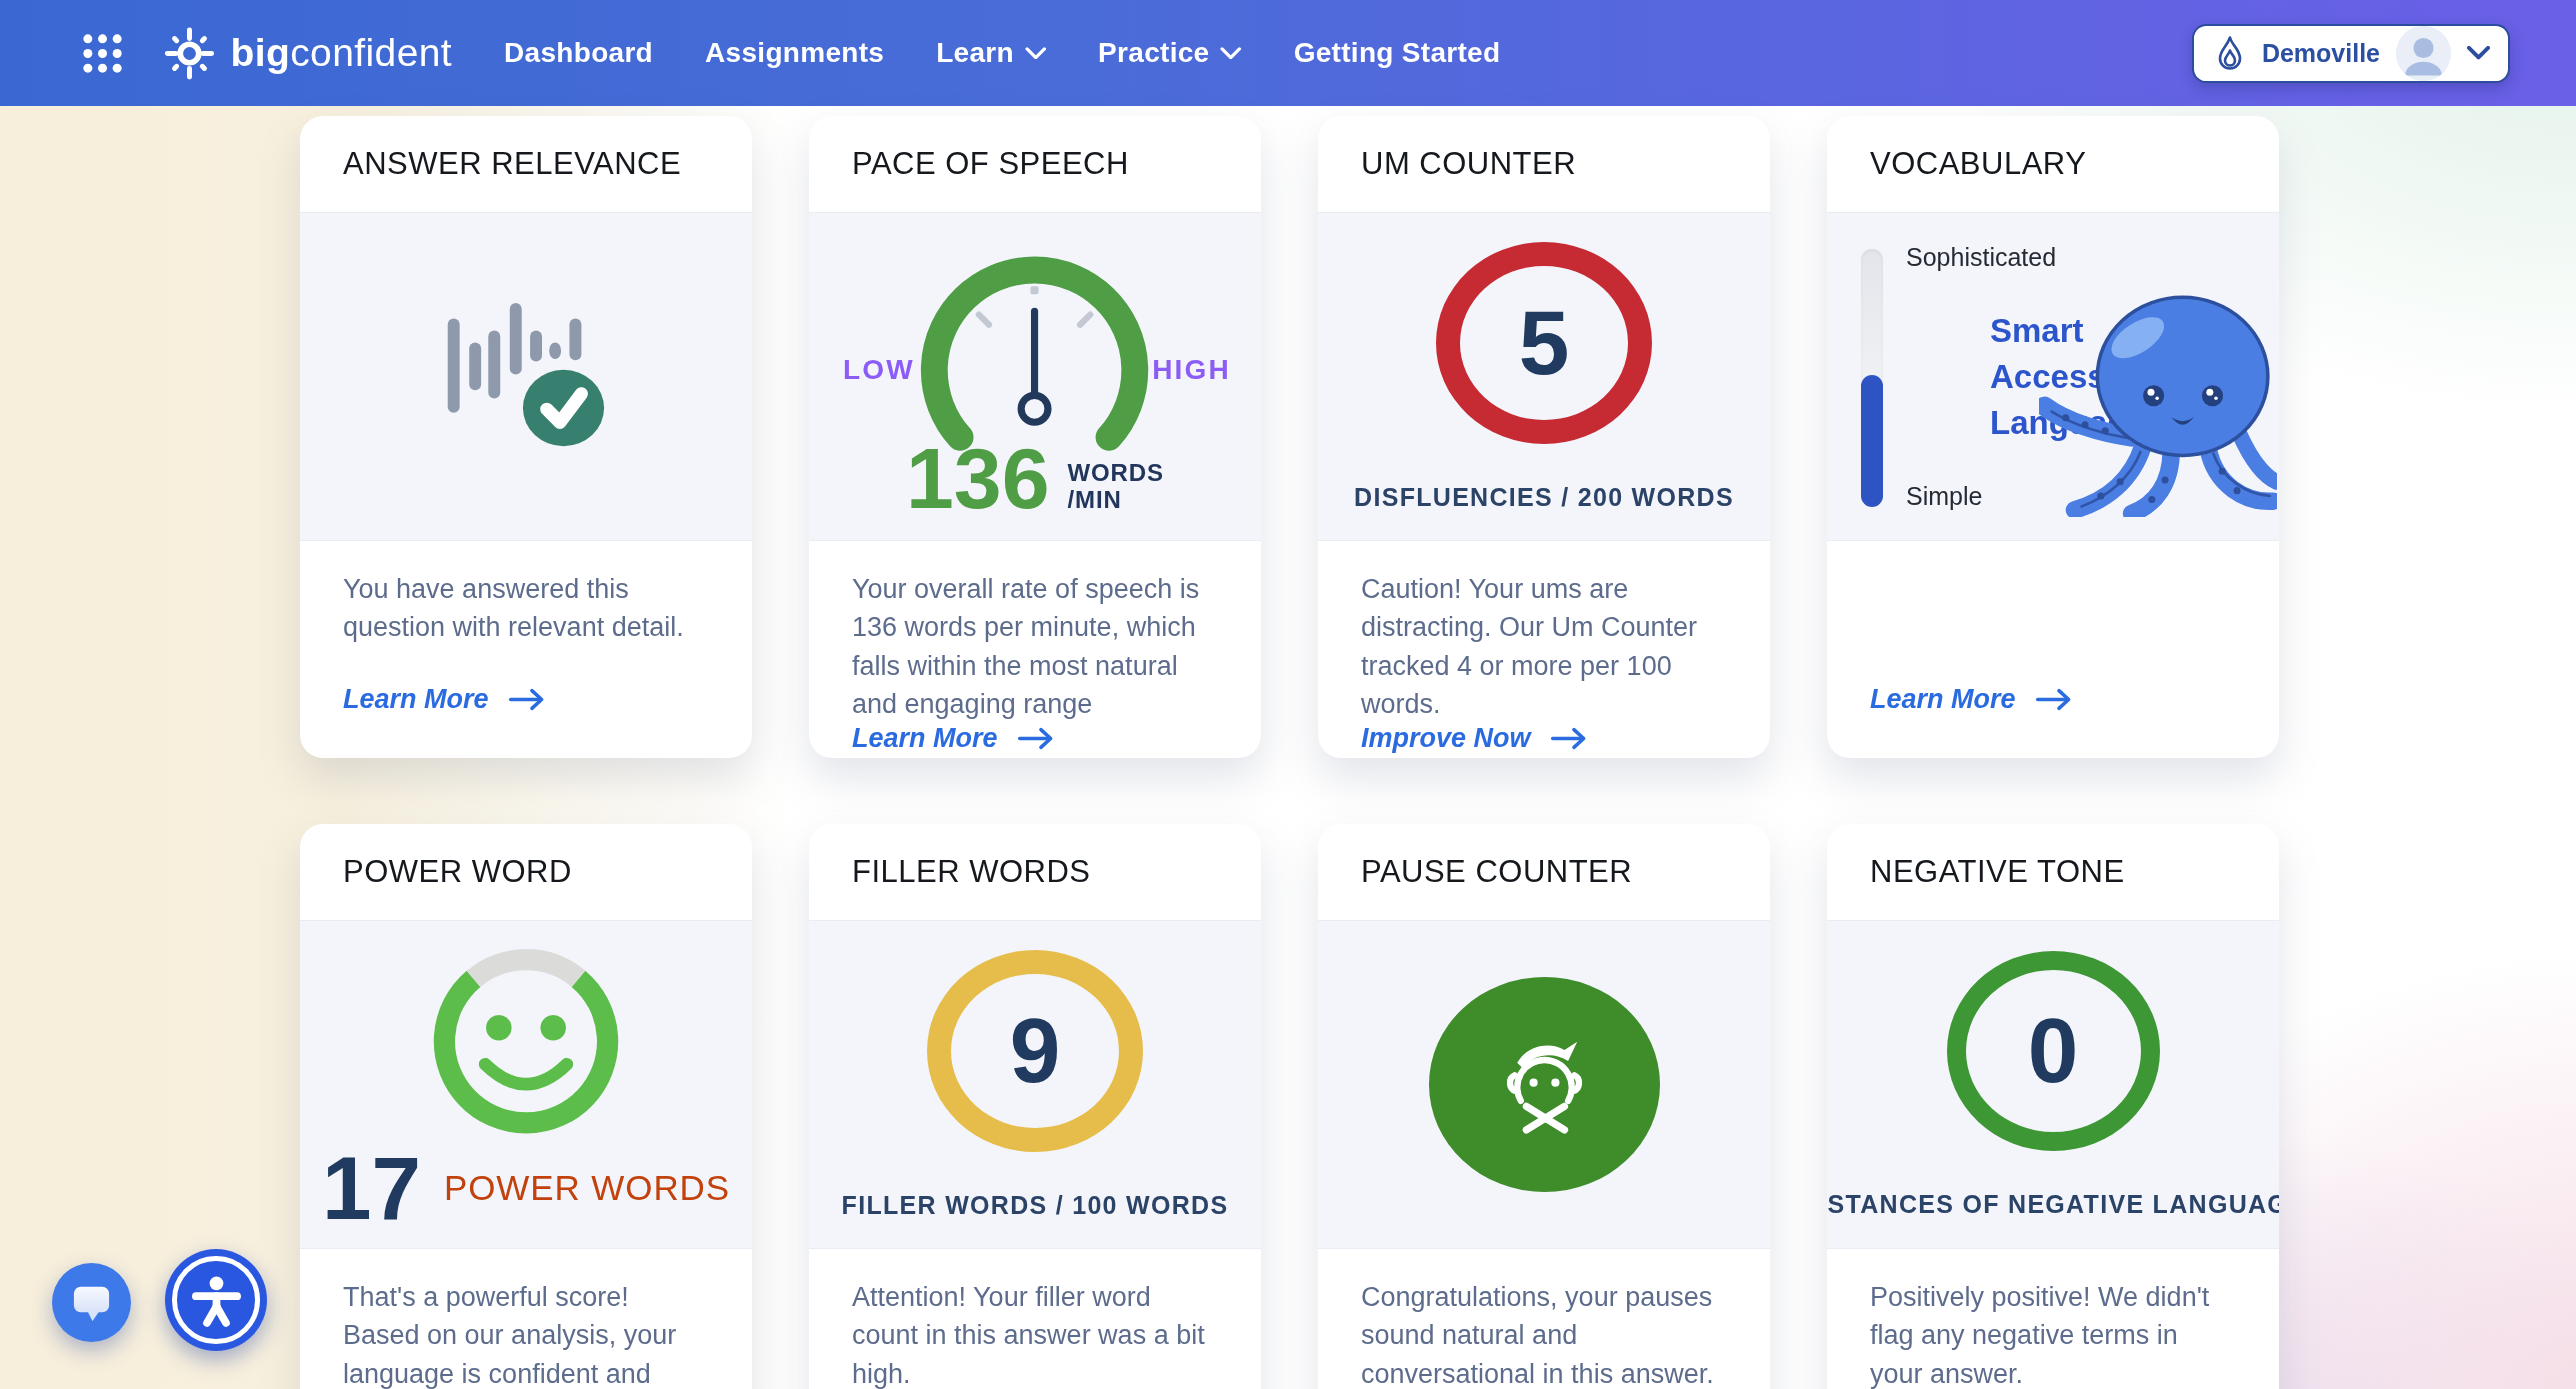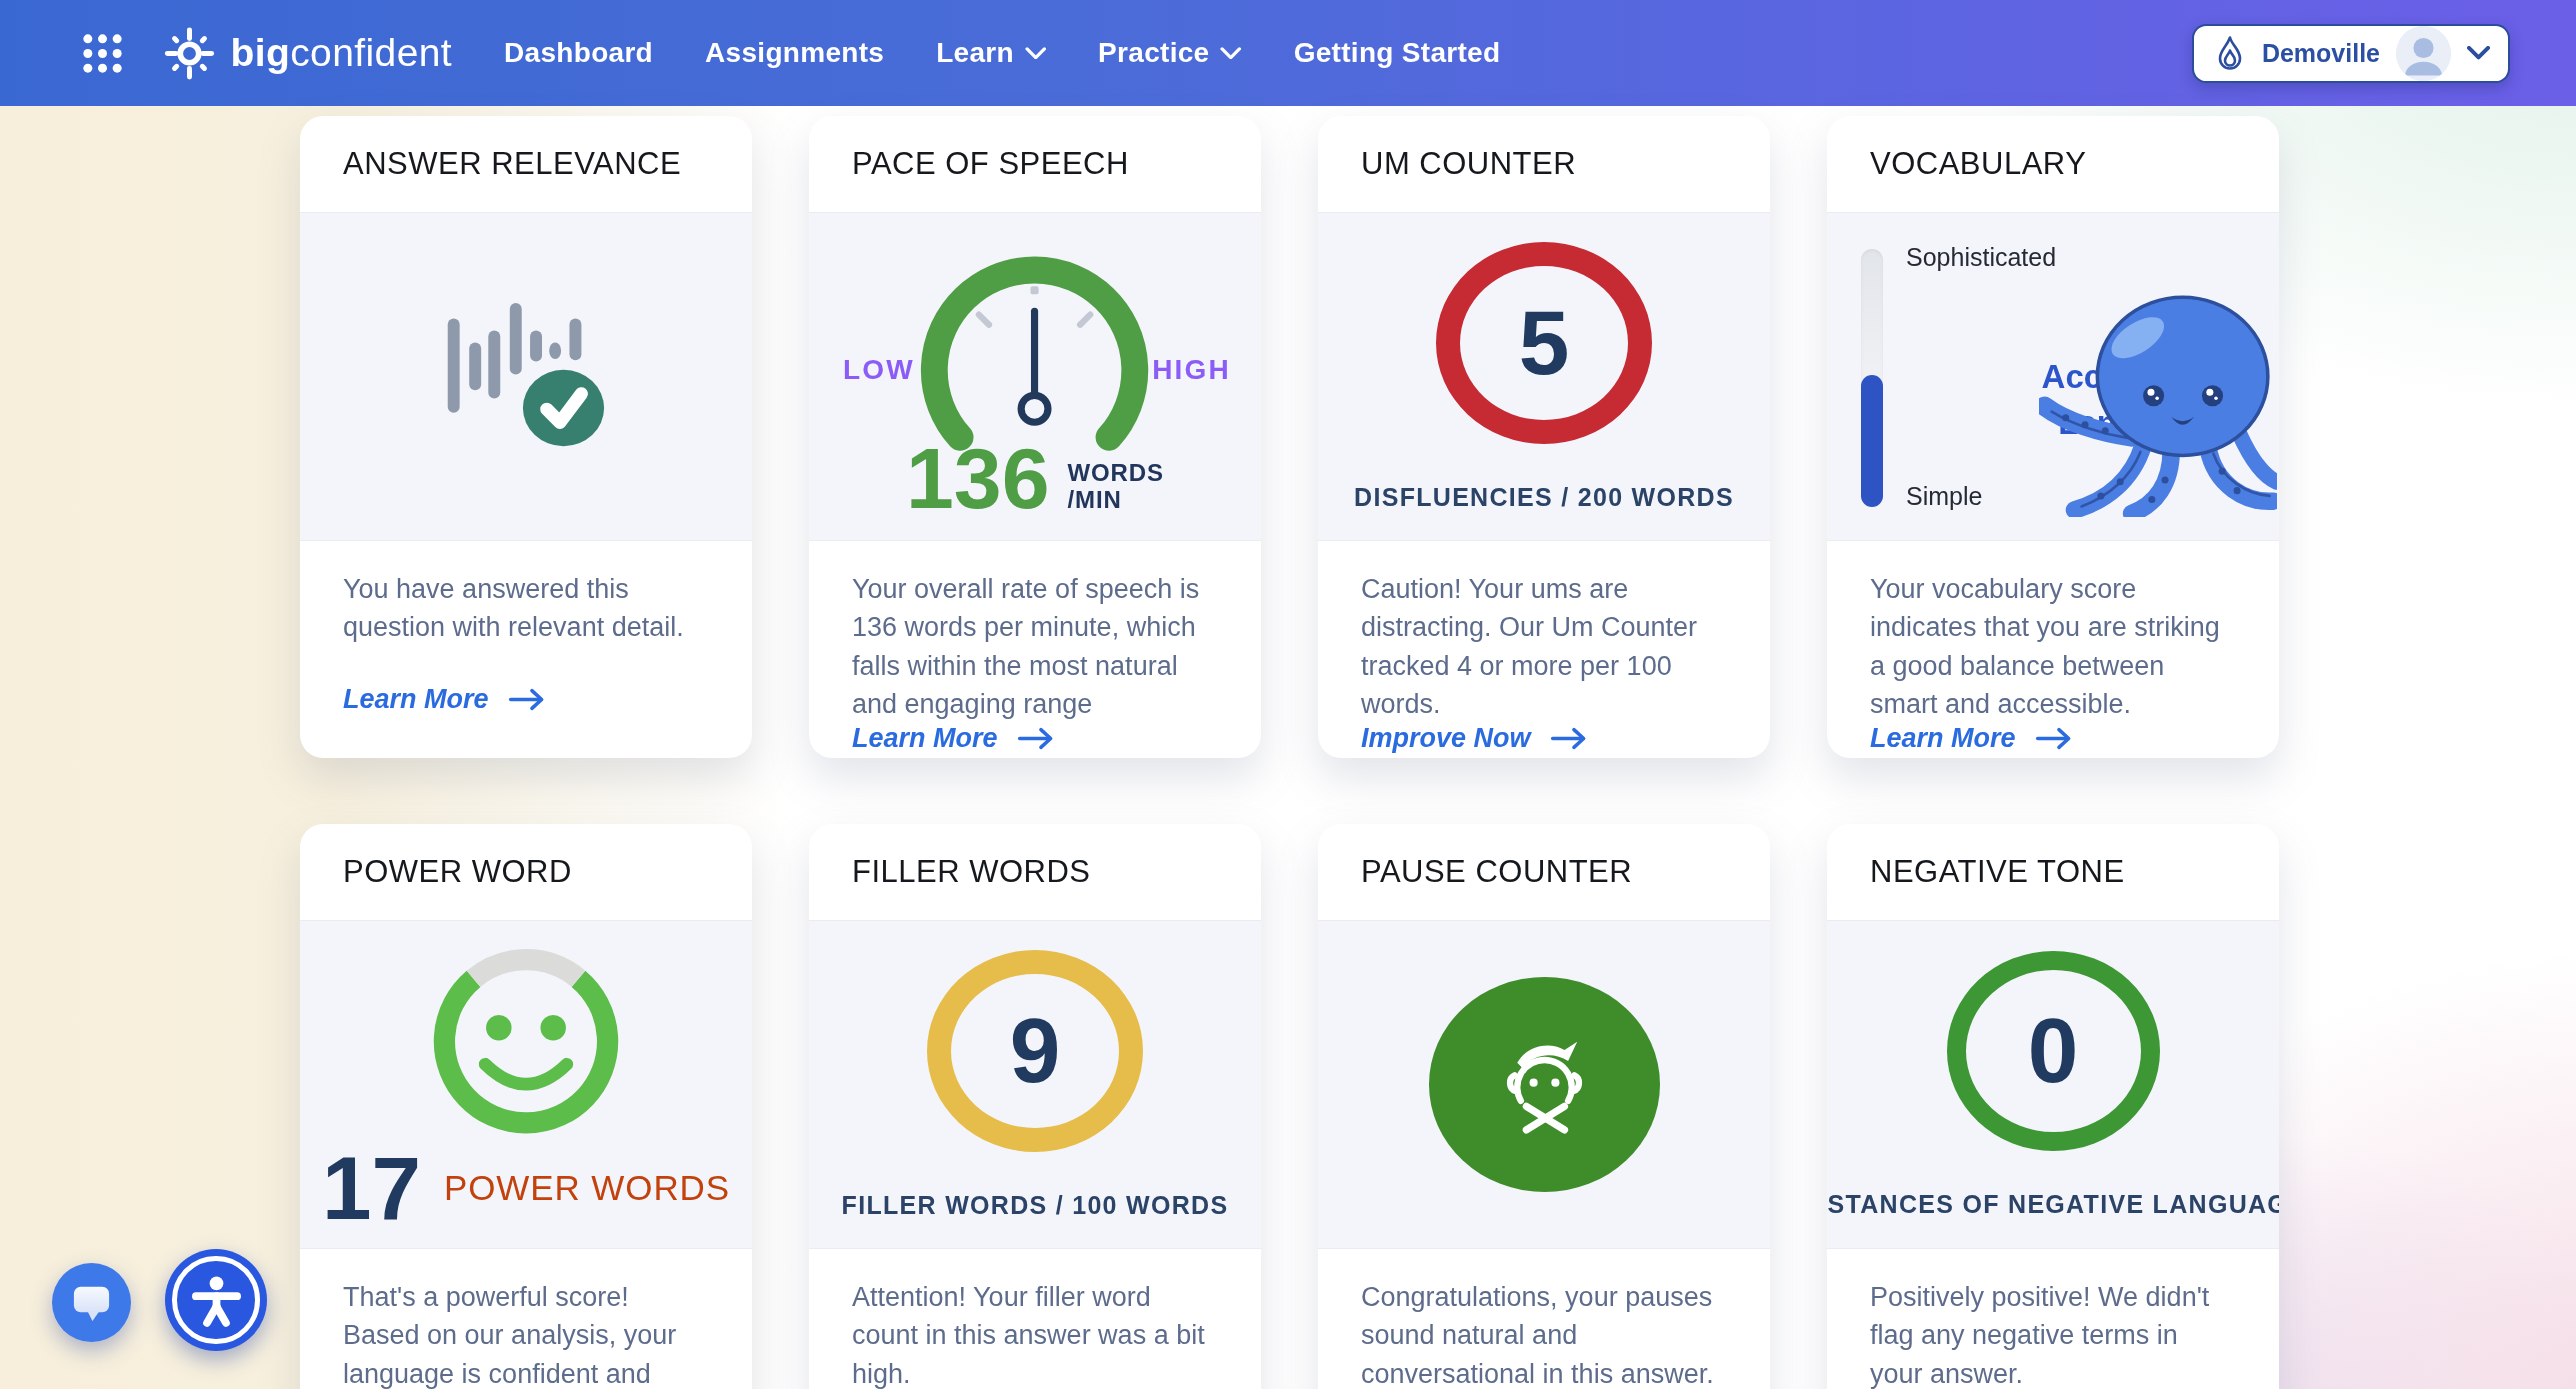--- a/index.html
+++ b/index.html
@@ -83,21 +83,21 @@
 
   
   .stat-row{ display:flex; align-items:center; gap:23px; margin-top:3.6px; }
   .stat-value{ font-size:89px; font-weight:700; color:#203a60; line-height:0.9; }
   .stat-label{ font-size:35px; font-weight:400; color:#c2410c; letter-spacing:0.9px; }
 
   
   .pause-bubble{ width:231px; height:215px; border-radius:50%; background:#3e8c2a; display:flex; align-items:center; justify-content:center; }
 
   
-  .vocab-panel{ align-items:stretch; justify-content:flex-start;text-align:right; }
+  .vocab-panel{ align-items:stretch; justify-content:flex-start; }
   .v-track{ position:absolute; left:34px; top:36px; width:22.4px; height:258px; border-radius:11.6px;
             background:linear-gradient(180deg,#e2e5ea 0%,#f2f3f6 60%); box-shadow:inset 0 1.8px 3.6px rgba(0,0,0,0.06); }
   .v-thumb{ position:absolute; left:0; bottom:0; width:22.4px; height:132px; border-radius:11.6px; background:#2e53c2; }
   .v-label{ position:absolute; left:79px; font-size:25px; color:#252a35; font-weight:500; }
   .v-label.top{ top:30px; } .v-label.bottom{ bottom:29px; }
   .v-center{ position:absolute; left:163px; top:50%; transform:translateY(-50%); width:224px;
              font-size:33px; font-weight:700; color:#2c55cb; line-height:1.4; }
   .octopus{ position:absolute; right:1.8px; bottom:23px; }
 
   
@@ -319,21 +319,20 @@
         <circle cx="130" cy="118" r="12" fill="#24407e"></circle>
           <circle cx="127" cy="114" r="4" fill="#ffffff"></circle>
           <circle cx="134" cy="121" r="2" fill="#ffffff"></circle>
         <circle cx="197" cy="118" r="12" fill="#24407e"></circle>
           <circle cx="194" cy="114" r="4" fill="#ffffff"></circle>
           <circle cx="201" cy="121" r="2" fill="#ffffff"></circle>
         <path d="M150 142 Q 163 160 176 142 Q 163 152 150 142 Z" fill="#24407e"></path>
       </svg>
     </div>
     <div class="card-bottom">
-      <p class="card-text">Your vocabulary score indicates that you are striking a good balance between smart and accessible.</p>
       <a class="card-link">
         <span>Learn More</span>
         <svg width="39" height="23" viewBox="0 0 44 26">
             <g stroke="#2b6be0" stroke-width="4" fill="none" stroke-linecap="round" stroke-linejoin="round">
               <line x1="3" y1="13" x2="37" y2="13"></line>
               <polyline points="27,3 38,13 27,23"></polyline>
             </g>
           </svg>
       </a>
     </div>

